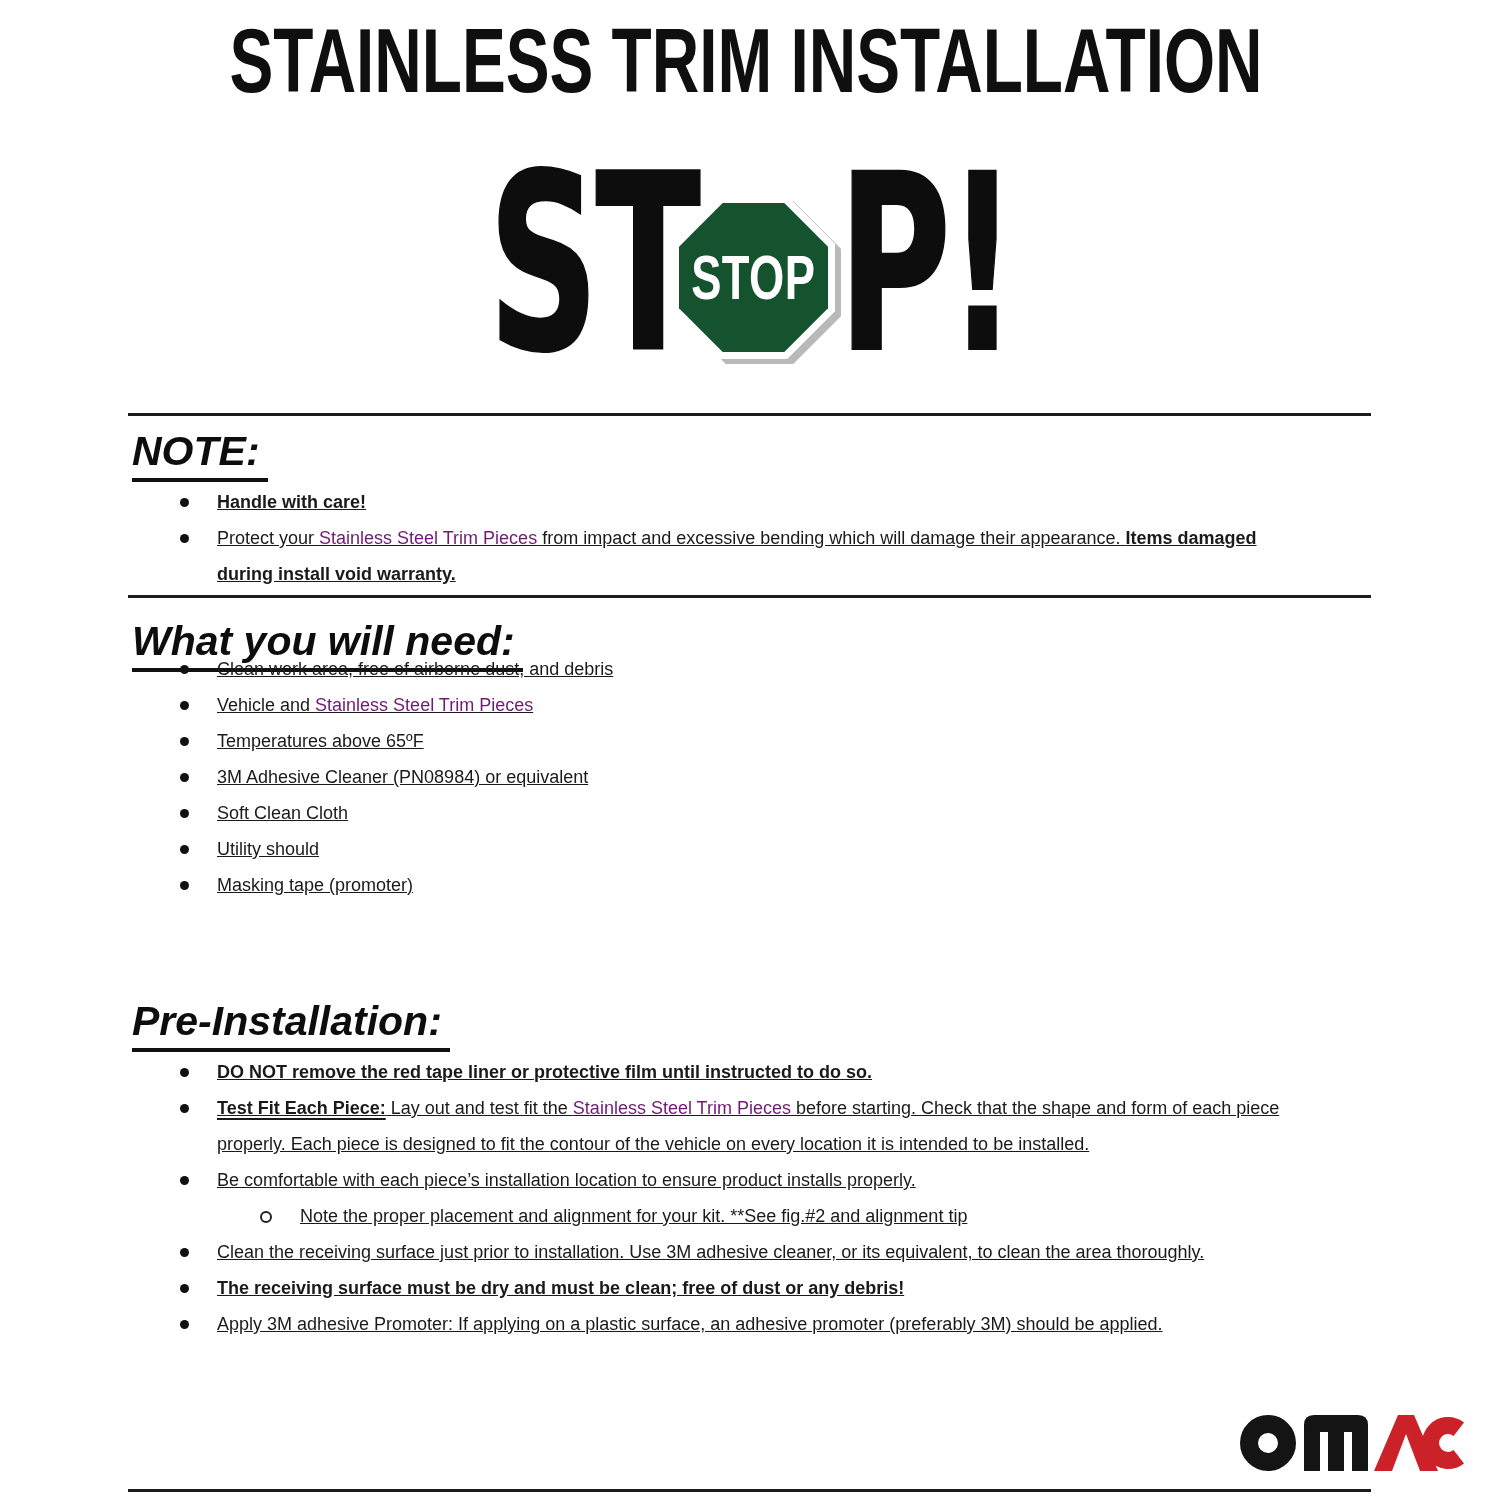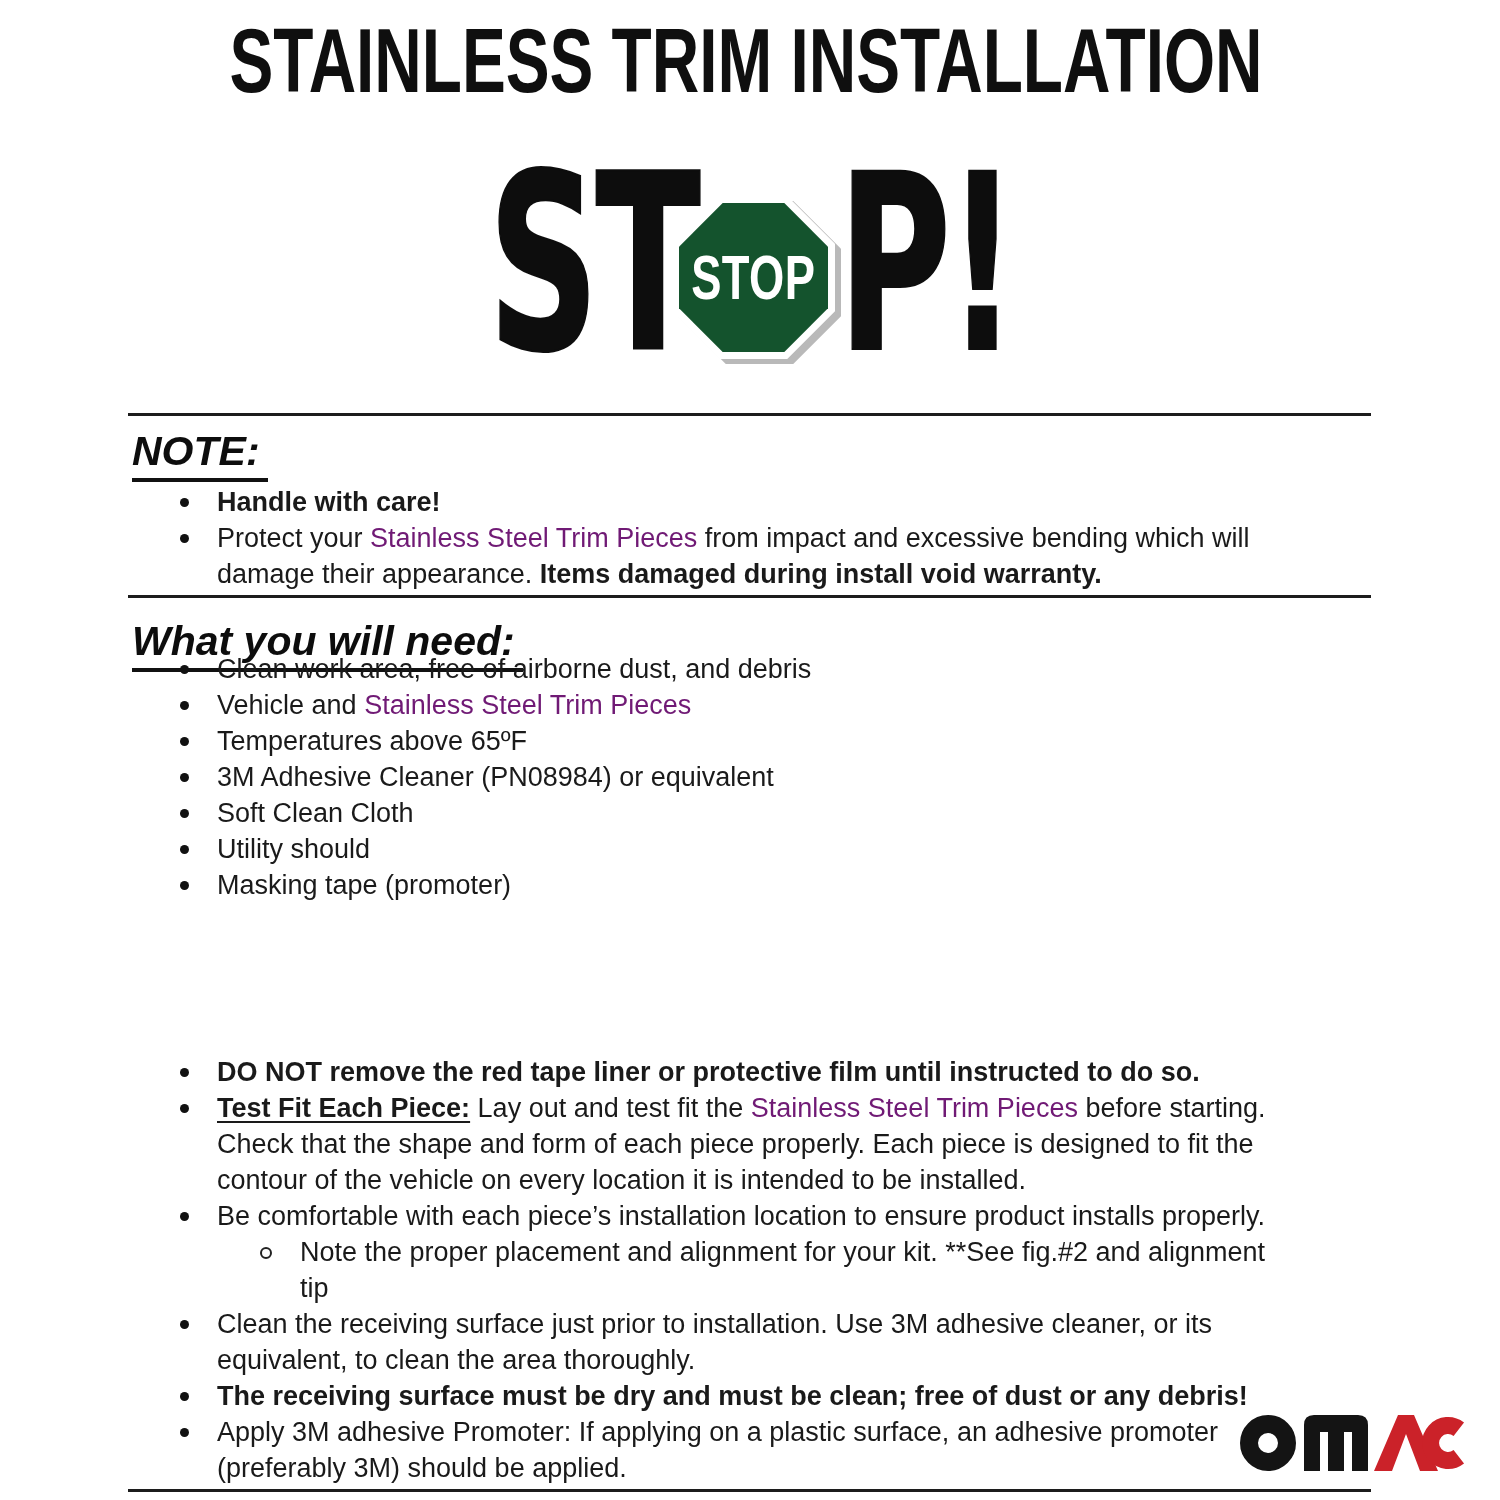--- a/index.html
+++ b/index.html
@@ -47,21 +47,21 @@
   }
   #rule1 { top:413px; } #rule2 { top:595px; } #rule3 { top:1489px; }
   
   .heading {
     position:absolute; left:132px; font-size:41px; font-weight:bold; font-style:italic;
     line-height:1.15; color:#0d0d0d;
   }
   .heading span { display:inline-block; border-bottom:4px solid #111; padding:0 8px 3px 0; }
   #h-note { top:428px; } #h-need { top:618px; } #h-pre { top:998px; }
   
-  .list { position:absolute; left:130px; width:1165px; font-size:27px; line-height:36px; }
+  .list { position:absolute; left:130px; width:1165px; font-size:18px; line-height:36px;text-decoration:underline; }
   #list-note { top:484px; } #list-need { top:651px; } #list-pre { top:1054px; }
   .li { position:relative; padding-left:87px; }
   .li::before {
     content:""; position:absolute; left:50px; top:14px; width:9px; height:9px;
     border-radius:50%; background:#111;
   }
   .li-sub { position:relative; padding-left:170px; }
   .li-sub::before {
     content:""; position:absolute; left:130px; top:13px; width:8px; height:8px;
     border-radius:50%; border:2px solid #222; background:transparent;
@@ -125,20 +125,23 @@
       <span>Soft Clean Cloth</span>
     </div>
     <div class="li">
       <span>Utility should</span>
     </div>
     <div class="li">
       <span>Masking tape (promoter)</span>
     </div>
   </div>
 
+  <div class="heading" id="h-pre">
+    <span>Pre-Installation:</span>
+  </div>
   <div class="list" id="list-pre">
     <div class="li">
       <span class="b">DO NOT remove the red tape liner or protective film until instructed to do so.</span>
     </div>
     <div class="li">
       <span class="bu">Test Fit Each Piece:</span><span> Lay out and test fit the </span><span class="red">Stainless Steel Trim Pieces</span><span> before starting. Check that the shape and form of each piece properly. Each piece is designed to fit the contour of the vehicle on every location it is intended to be installed.</span>
     </div>
     <div class="li">
       <span>Be comfortable with each piece’s installation location to ensure product installs properly.</span>
     </div>

